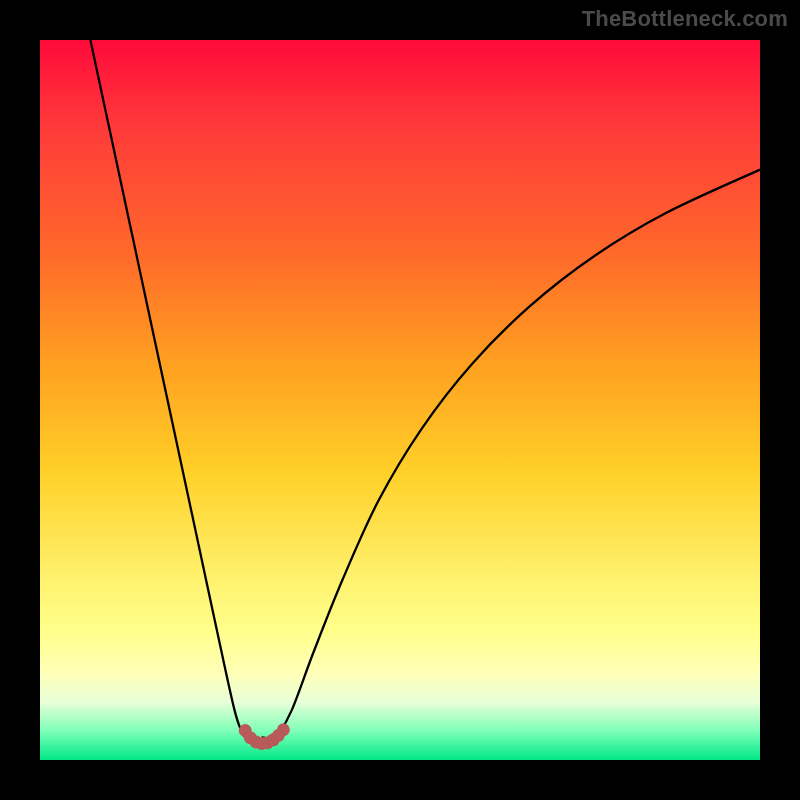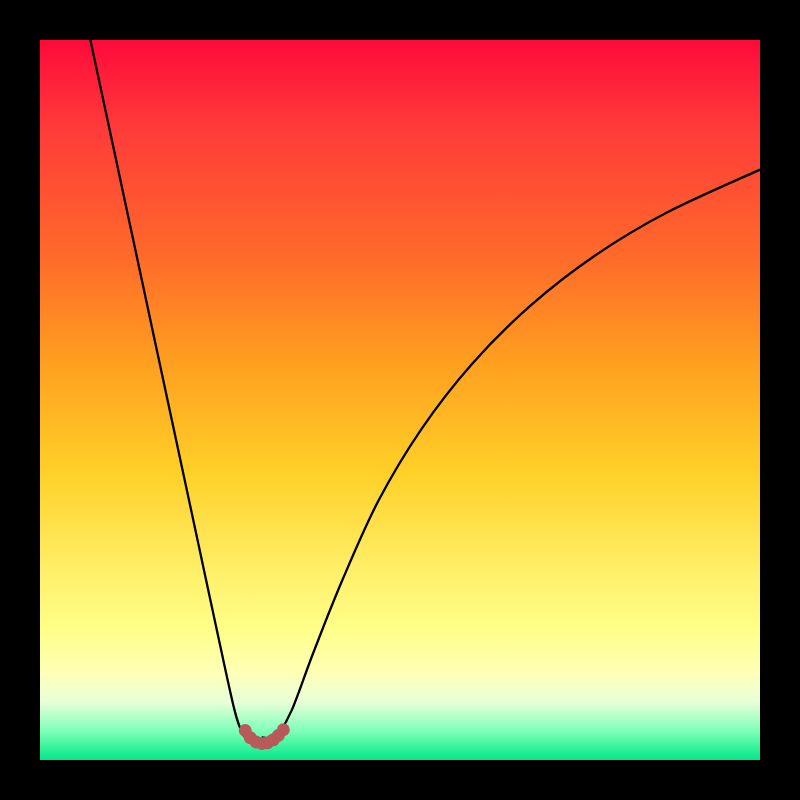--- a/index.html
+++ b/index.html
@@ -71,13 +71,14 @@
         <circle cx="210.23999999999998" cy="697.68" r="6.5" fill="#b85a5a"></circle>
         <circle cx="216" cy="702" r="6.5" fill="#b85a5a"></circle>
         <circle cx="221.76" cy="703.44" r="6.5" fill="#b85a5a"></circle>
         <circle cx="227.52" cy="702.72" r="6.5" fill="#b85a5a"></circle>
         <circle cx="233.28" cy="699.84" r="6.5" fill="#b85a5a"></circle>
         <circle cx="238.32000000000002" cy="695.52" r="6.5" fill="#b85a5a"></circle>
         <circle cx="243.35999999999999" cy="689.76" r="6.5" fill="#b85a5a"></circle>
       </g>
   </svg>
 
+  <div class="watermark">TheBottleneck.com</div>
 </div>
 
 </body></html>

